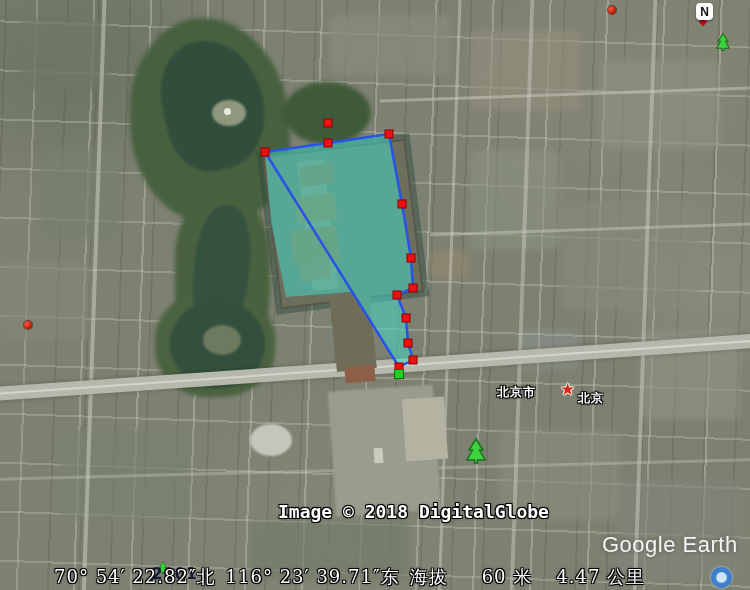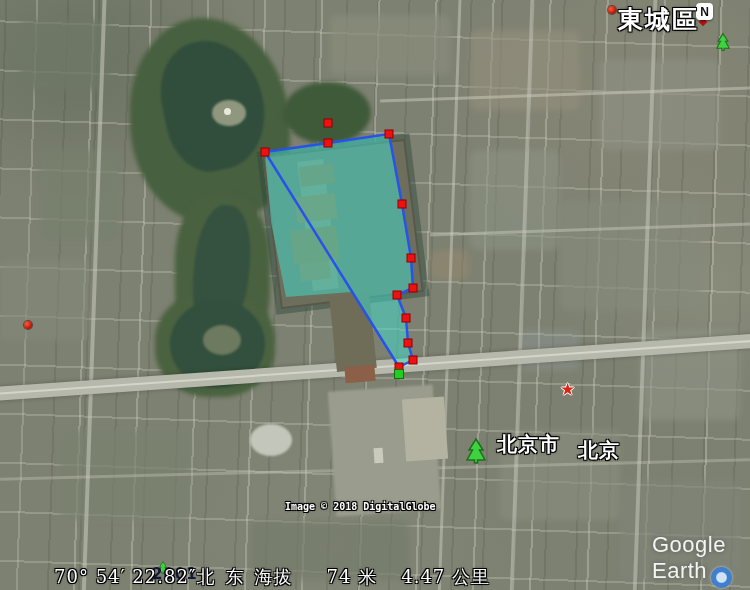--- a/index.html
+++ b/index.html
@@ -34,26 +34,26 @@
      box-shadow:0 0 0 1px rgba(60,0,0,.5);z-index:16;}
   .star{position:absolute;left:560px;top:379px;z-index:16;font-size:17px;color:#d62616;
      font-family:"DejaVu Sans",sans-serif;
      text-shadow:-1px 0 0 #fff,1px 0 0 #fff,0 -1px 0 #fff,0 1px 0 #fff;}
   .spinner{position:absolute;left:711px;top:567px;width:21px;height:21px;border-radius:50%;z-index:20;
      background:radial-gradient(circle,#cfe3f2 0 32%,#3f7fd0 40% 74%,rgba(200,224,245,.85) 80% 100%);
      box-shadow:0 0 3px rgba(255,255,255,.6);}
   
   .ol{color:#fff;text-shadow:-1px -1px 0 #000,1px -1px 0 #000,-1px 1px 0 #000,1px 1px 0 #000,0 0 3px #000;}
   .district{position:absolute;z-index:16;font-size:25px;font-weight:700;letter-spacing:2px;}
-  .citylbl{position:absolute;z-index:16;font-size:20px;font-weight:700;letter-spacing:1px;margin-top:47px;}
+  .citylbl{position:absolute;z-index:16;font-size:12px;font-weight:700;letter-spacing:1px;}
   .yearlbl{position:absolute;left:152px;top:565px;z-index:19;font-family:"DejaVu Sans",sans-serif;
      font-weight:bold;font-size:15px;color:#141838;letter-spacing:1px;}
-  .credit{position:absolute;left:285px;top:501px;z-index:18;font-family:"DejaVu Sans Mono",monospace;
-     font-size:10px;font-weight:bold;letter-spacing:0;}
-  .ge-logo{position:absolute;left:652px;top:532px;z-index:18;font-family:"Liberation Sans",sans-serif;
+  .credit{position:absolute;left:278px;top:501px;z-index:18;font-family:"DejaVu Sans Mono",monospace;
+     font-size:18px;font-weight:bold;letter-spacing:0;}
+  .ge-logo{position:absolute;left:602px;top:532px;z-index:18;font-family:"Liberation Sans",sans-serif;
      font-size:22px;color:rgba(255,255,255,.92);text-shadow:0 0 4px rgba(0,0,0,.35);letter-spacing:.5px;}
   .statusbar{position:absolute;left:54px;top:565px;z-index:20;display:flex;align-items:baseline;
      font-size:18px;letter-spacing:1px;white-space:nowrap;}
   .statusbar span{display:inline-block;}
   .g10{margin-right:10px;} .g24{margin-right:24px;} .g34{margin-right:34px;}
 </style>
 </head>
 <body>
 
 <div id="stage">
@@ -147,33 +147,33 @@
     <path d="M10 1 L17 12 L13.5 12 L19 22 L11.5 22 L11.5 25 L8.5 25 L8.5 22 L1 22 L6.5 12 L3 12 Z" fill="#3fd23f" stroke="#1c6e1c" stroke-width="1.5"></path>
   </svg>
   <svg class="tree" style="left:466px;top:438px;" width="20" height="26" viewBox="0 0 20 26">
     <path d="M10 1 L17 12 L13.5 12 L19 22 L11.5 22 L11.5 25 L8.5 25 L8.5 22 L1 22 L6.5 12 L3 12 Z" fill="#3fd23f" stroke="#1c6e1c" stroke-width="1.5"></path>
   </svg>
   <svg class="tree" style="left:158px;top:561px;" width="10" height="13" viewBox="0 0 20 26">
     <path d="M10 1 L17 12 L13.5 12 L19 22 L11.5 22 L11.5 25 L8.5 25 L8.5 22 L1 22 L6.5 12 L3 12 Z" fill="#3fd23f" stroke="#1c6e1c" stroke-width="1.5"></path>
   </svg>
 
   <div class="dot" style="left:608px;top:6px;"></div>
-  <div class="district ol" style="left:618px;top:3px;">東城區</div>
   <div class="dot" style="left:24px;top:321px;"></div>
   <div class="citylbl ol" style="left:497px;top:384px;">北京市</div>
   <div class="star">★</div>
   <div class="citylbl ol" style="left:578px;top:390px;">北京</div>
   <div class="yearlbl">2001</div>
 
   <div class="credit ol">Image © 2018 DigitalGlobe</div>
   <div class="ge-logo">Google Earth</div>
 
   <div class="statusbar ol">
     <span>70° 54′ 22.82″</span>
     <span class="g10">北</span>
+    <span>116° 23′ 39.71″</span>
     <span class="g10">东</span>
     <span class="g34">海拔</span>
-    <span class="g24">74 米</span>
+    <span class="g24">60 米</span>
     <span>4.47 公里</span>
   </div>
   <div class="spinner"></div>
 
 </div>
 
 </body></html>

